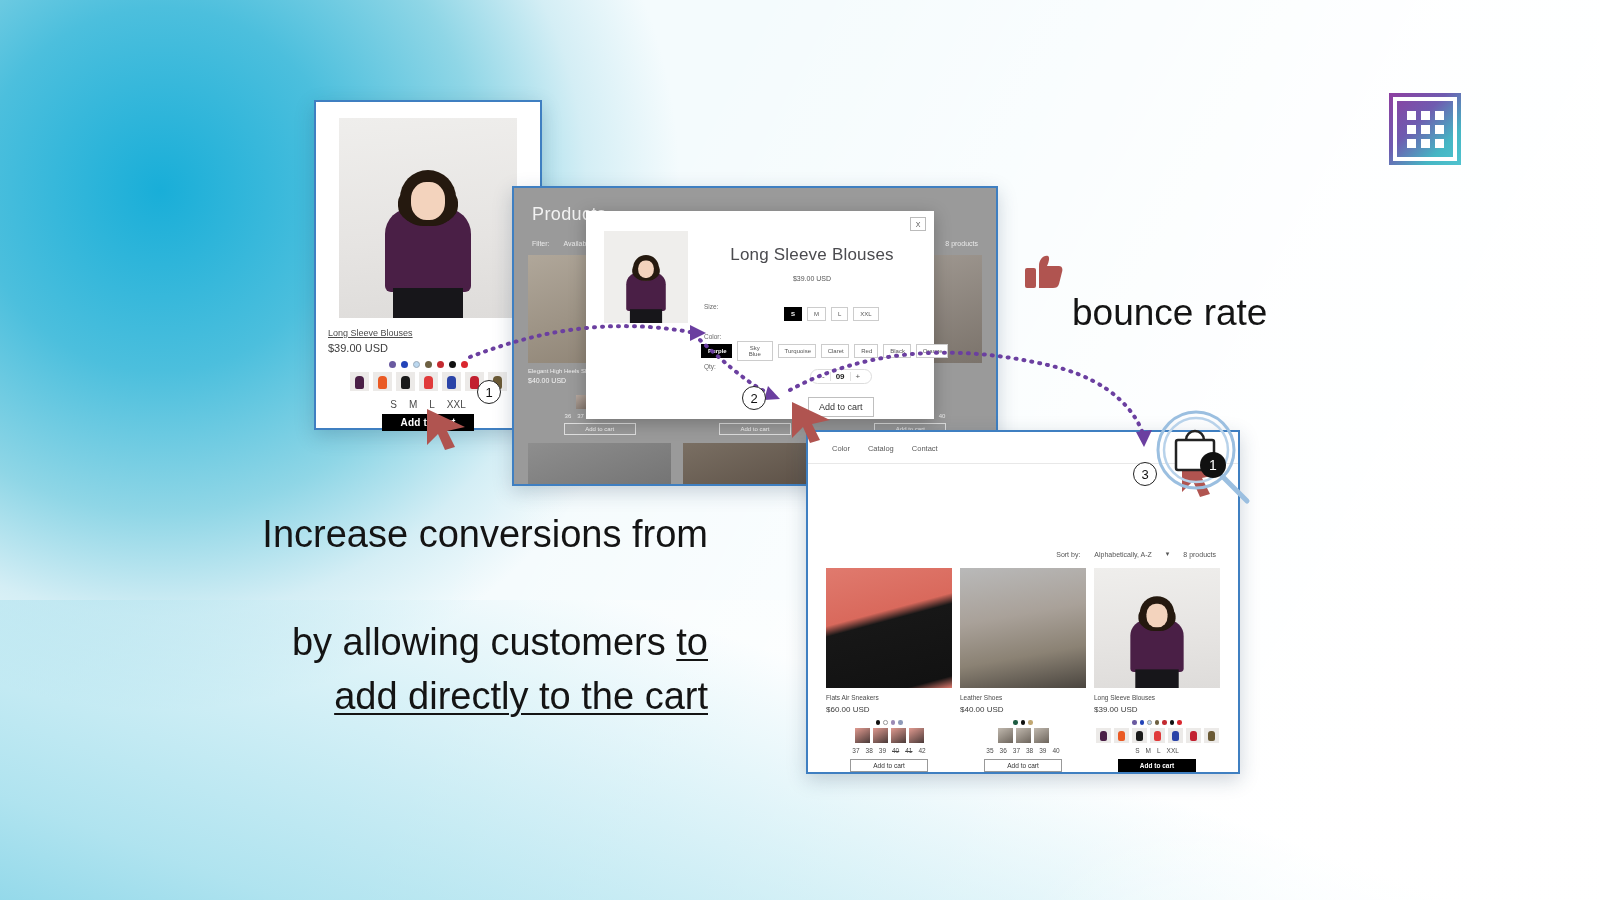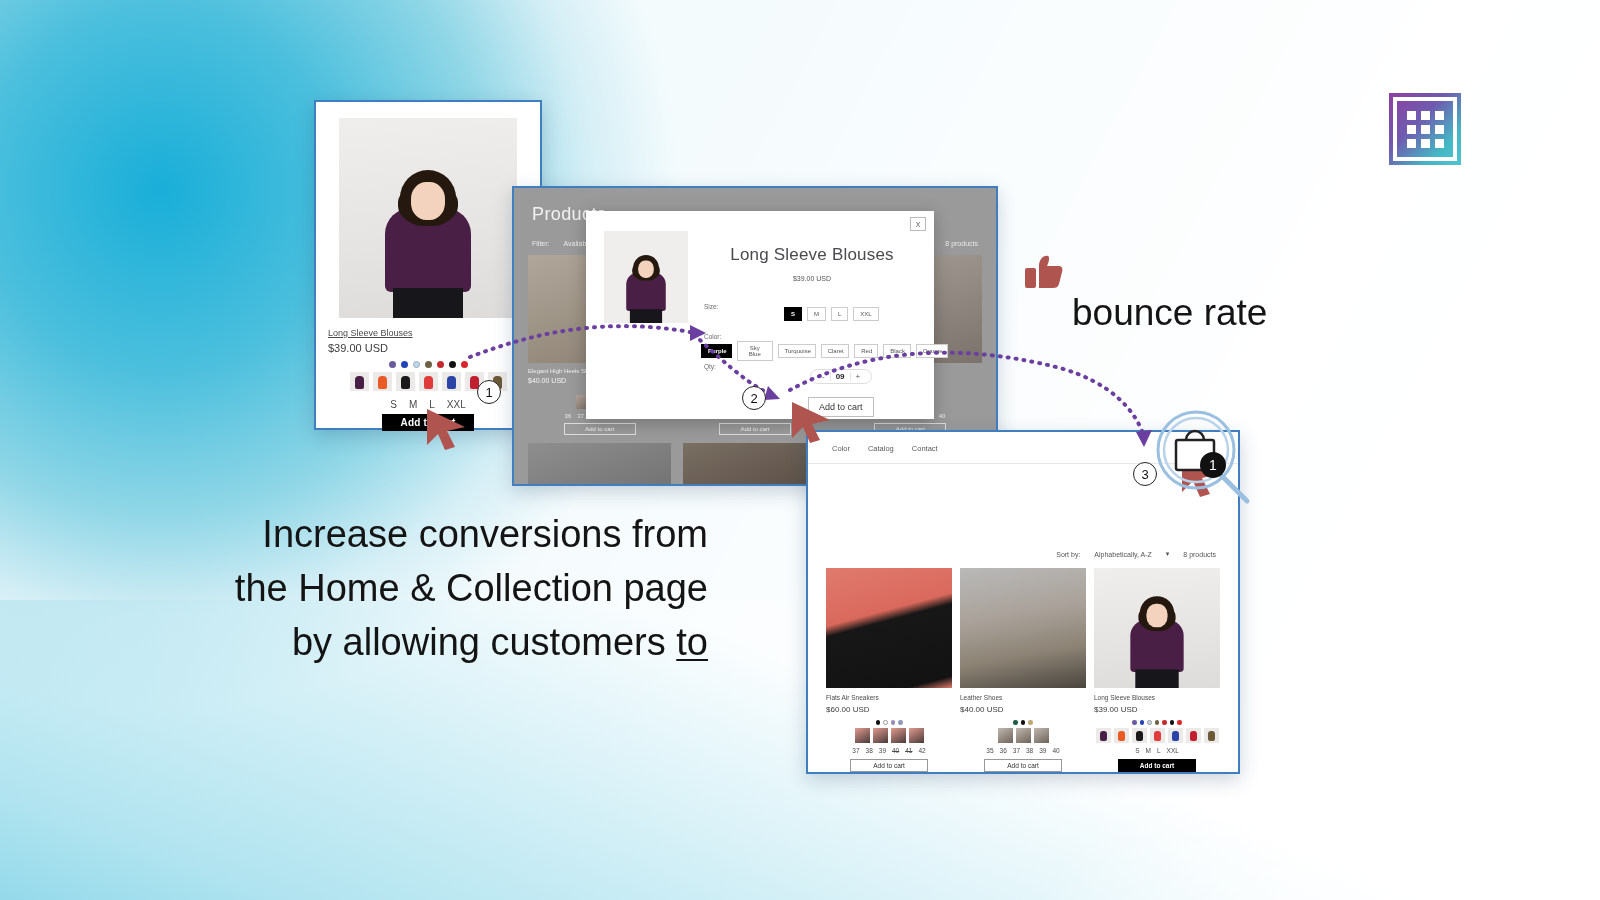--- a/index.html
+++ b/index.html
@@ -505,20 +505,21 @@
 
 <div id="thumbsup">
   <svg width="42" height="36" viewBox="0 0 42 36">
     <path d="M16,12 C16,6 20,1 25,2 C27,3 26,8 24,12 L36,12 C39,12 40,15 39,18 L36,30 C35,33 33,34 30,34 L16,34 Z" fill="#b05450"></path>
     <rect x="2" y="14" width="11" height="20" rx="2" fill="#b05450"></rect>
   </svg>
 </div>
 
 <div id="copy-left">
   <span>Increase conversions from</span><br>
-  <span>the Home &amp; Collection page</span><br>
+  <br>
   <span>by allowing customers </span><u>to</u><br>
+  <u>add directly to the cart</u>
 </div>
 
 <div id="copy-right">
   <br>
   <span>bounce rate</span>
 </div>
 
 </body></html>

